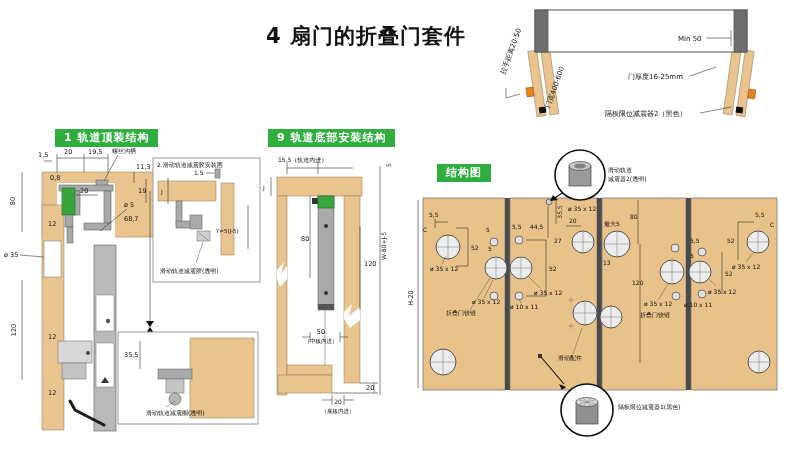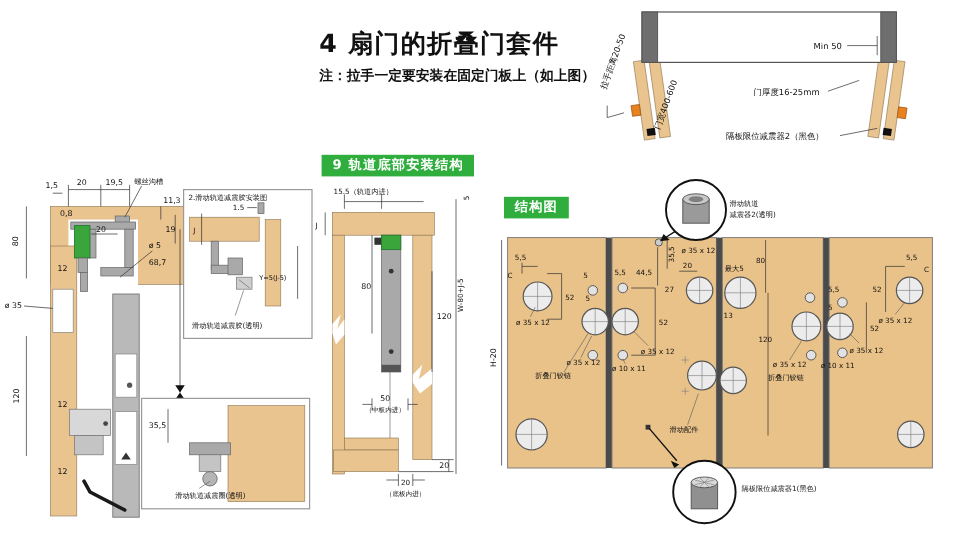--- a/index.html
+++ b/index.html
@@ -27,21 +27,20 @@
   .cross{stroke:#777;stroke-width:.5;}
   .callout{fill:#fff;stroke:#111;stroke-width:1.6;}
   .arrow{stroke:#111;stroke-width:1.1;fill:none;}
 </style>
 </head>
 <body>
 
 <div id="stage">
 
   <div id="title">4 扇门的折叠门套件</div>
-  <div id="note">注：拉手一定要安装在固定门板上（如上图）</div>
 
   <svg class="abs" style="left:500px;top:0;width:300px;height:130px" viewBox="0 0 300 130">
     <g transform="rotate(-8 38 52)">
       <rect x="28" y="50" width="9" height="66" class="wood"></rect>
       <rect x="41" y="50" width="9" height="66" class="wood"></rect>
       <rect x="21" y="86" width="7" height="9" fill="#e8821e" stroke="#9a5510" stroke-width=".6"></rect>
       <rect x="31" y="107" width="7" height="6" fill="#111"></rect>
     </g>
     <g transform="rotate(8 244 52)">
       <rect x="232" y="50" width="9" height="66" class="wood"></rect>
@@ -60,20 +59,21 @@
     <line class="dl" x1="6" y1="98" x2="20" y2="94"></line>
     <line class="dl" x1="190" y1="76" x2="216" y2="67"></line>
     <line class="dl" x1="200" y1="113" x2="231" y2="107"></line>
     <text class="dt7" x="13" y="52" transform="rotate(-70 13 52)" text-anchor="middle">拉手距离20-50</text>
     <text class="dt7" x="57" y="88" transform="rotate(-70 57 88)" text-anchor="middle">门宽400-600</text>
     <text class="dt7" x="178" y="41">Min 50</text>
     <text class="dt7" x="128" y="79">门厚度16-25mm</text>
     <text class="dt7" x="105" y="116">隔板限位减震器2（黑色）</text>
   </svg>
 
+  <div class="sec-header" style="left:55px;top:129px">1 轨道顶装结构</div>
 
   <svg class="abs" style="left:0;top:145px;width:262px;height:300px" viewBox="0 0 262 300">
 
     <rect x="42" y="27" width="190" height="65" class="wood"></rect>
     <rect x="57" y="38" width="58" height="56" fill="#fff" stroke="none"></rect>
     <rect x="42" y="60" width="22" height="225" class="wood"></rect>
 
     <g>
       <rect x="96" y="35" width="12" height="6" class="metal"></rect>
       <rect x="59" y="40" width="54" height="6" class="metal"></rect>
@@ -213,21 +213,21 @@
     <text class="dts" x="128" y="98" transform="rotate(-90 128 98)" text-anchor="middle">W-80+J-5</text>
     <text class="dts" x="133" y="17" transform="rotate(-90 133 17)" text-anchor="middle">5</text>
     <text class="dt" x="106" y="118">120</text>
     <text class="dt" x="63" y="186" text-anchor="middle">50</text>
     <text class="dtxs" x="63" y="195" text-anchor="middle">（中板内进）</text>
     <text class="dt" x="108" y="242">20</text>
     <text class="dts" x="80" y="256" text-anchor="middle">20</text>
     <text class="dtxs" x="80" y="265" text-anchor="middle">（底板内进）</text>
   </svg>
 
-  <div class="sec-header" style="left:420px;top:164px">结构图</div>
+  <div class="sec-header" style="left:437px;top:164px">结构图</div>
 
   <svg class="abs" style="left:408px;top:148px;width:390px;height:300px" viewBox="0 0 390 300">
 
     <rect x="15" y="50" width="82" height="192" class="wood2"></rect>
     <rect x="97" y="50" width="5" height="192" fill="#4a4a4a"></rect>
     <rect x="102" y="50" width="87" height="192" class="wood2"></rect>
     <rect x="189" y="50" width="5" height="192" fill="#4a4a4a"></rect>
     <rect x="194" y="50" width="84" height="192" class="wood2"></rect>
     <rect x="278" y="50" width="5" height="192" fill="#4a4a4a"></rect>
     <rect x="283" y="50" width="86" height="192" class="wood2"></rect>

